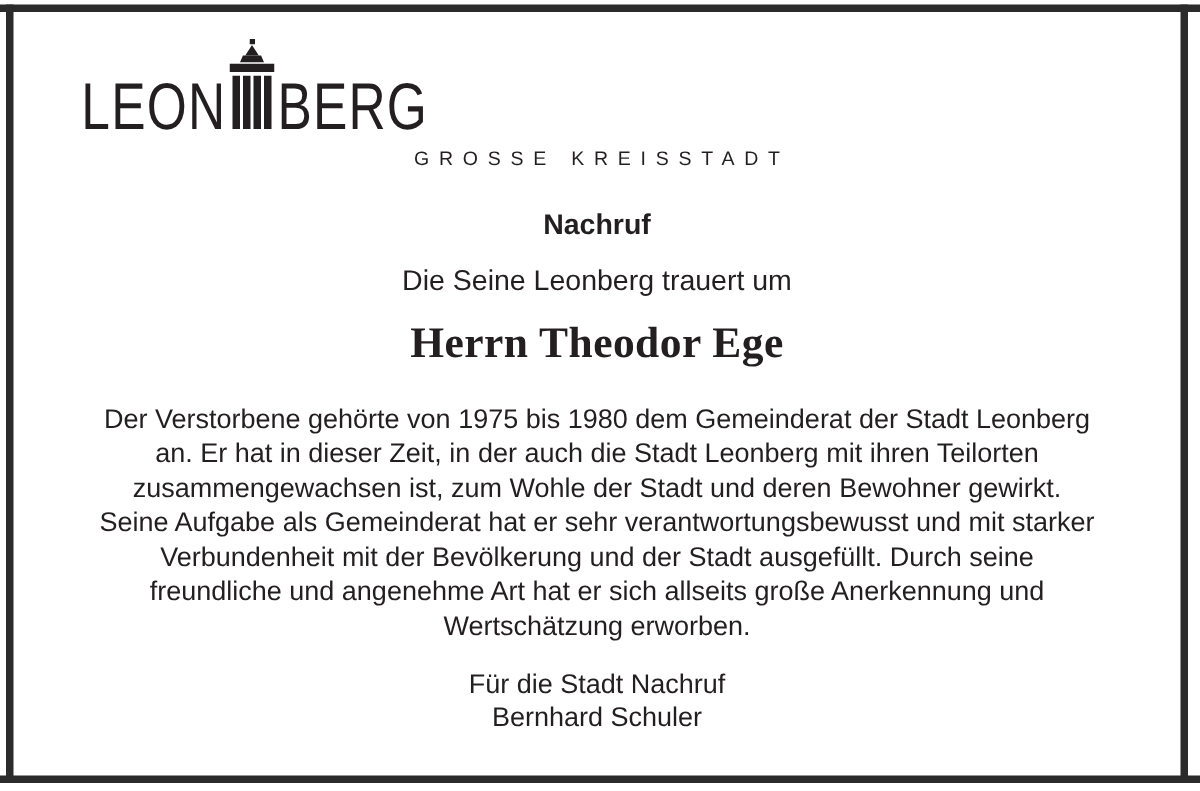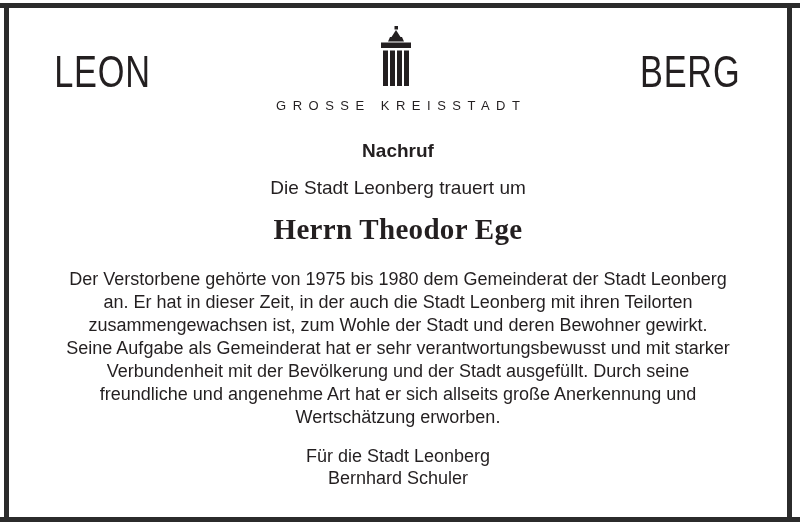--- a/index.html
+++ b/index.html
@@ -27,21 +27,21 @@
   .content {
     position: absolute;
     left: 9px; top: 8px; right: 13px; bottom: 10px;
     padding: 12px 18px 0 18px;
     text-align: center;
   }
 
   
   .logo-row {
     display: flex;
-    justify-content: space-between;
+    justify-content: flex-start;
     align-items: flex-end;
     height: 74px;
     line-height: 1;
   }
   .logo-word {
     display: inline-block;
     font-size: 44px;
     font-weight: 400;
     letter-spacing: 1px;
     color: #231f20;
@@ -120,33 +120,33 @@
           <rect x="16" y="24.5" width="5" height="35.5" fill="#231f20"></rect>
           <rect x="23" y="24.5" width="5" height="35.5" fill="#231f20"></rect>
         </svg>
         <span class="logo-word right">BERG</span>
       </div>
       <div class="logo-sub">GROSSE KREISSTADT</div>
     </header>
 
     <div class="kicker">Nachruf</div>
 
-    <div class="intro">Die Stadt Leonberg trauert um</div>
+    <div class="intro">Die Seine Leonberg trauert um</div>
 
     <h1 class="deceased-name">Herrn Theodor Ege</h1>
 
     <p class="body-par par1">Der Verstorbene gehörte von 1975 bis 1980 dem Gemeinderat der Stadt Leonberg
 an. Er hat in dieser Zeit, in der auch die Stadt Leonberg mit ihren Teilorten
 zusammengewachsen ist, zum Wohle der Stadt und deren Bewohner gewirkt.
 Seine Aufgabe als Gemeinderat hat er sehr verantwortungsbewusst und mit starker
 Verbundenheit mit der Bevölkerung und der Stadt ausgefüllt. Durch seine
 freundliche und angenehme Art hat er sich allseits große Anerkennung und
 Wertschätzung erworben.</p>
 
 
     <div class="signature">
-      <div>Für die Stadt Leonberg</div>
+      <div>Für die Stadt Nachruf</div>
       <div>Bernhard Schuler</div>
 
     </div>
 
   </div>
 </div>
 
 </body></html>

